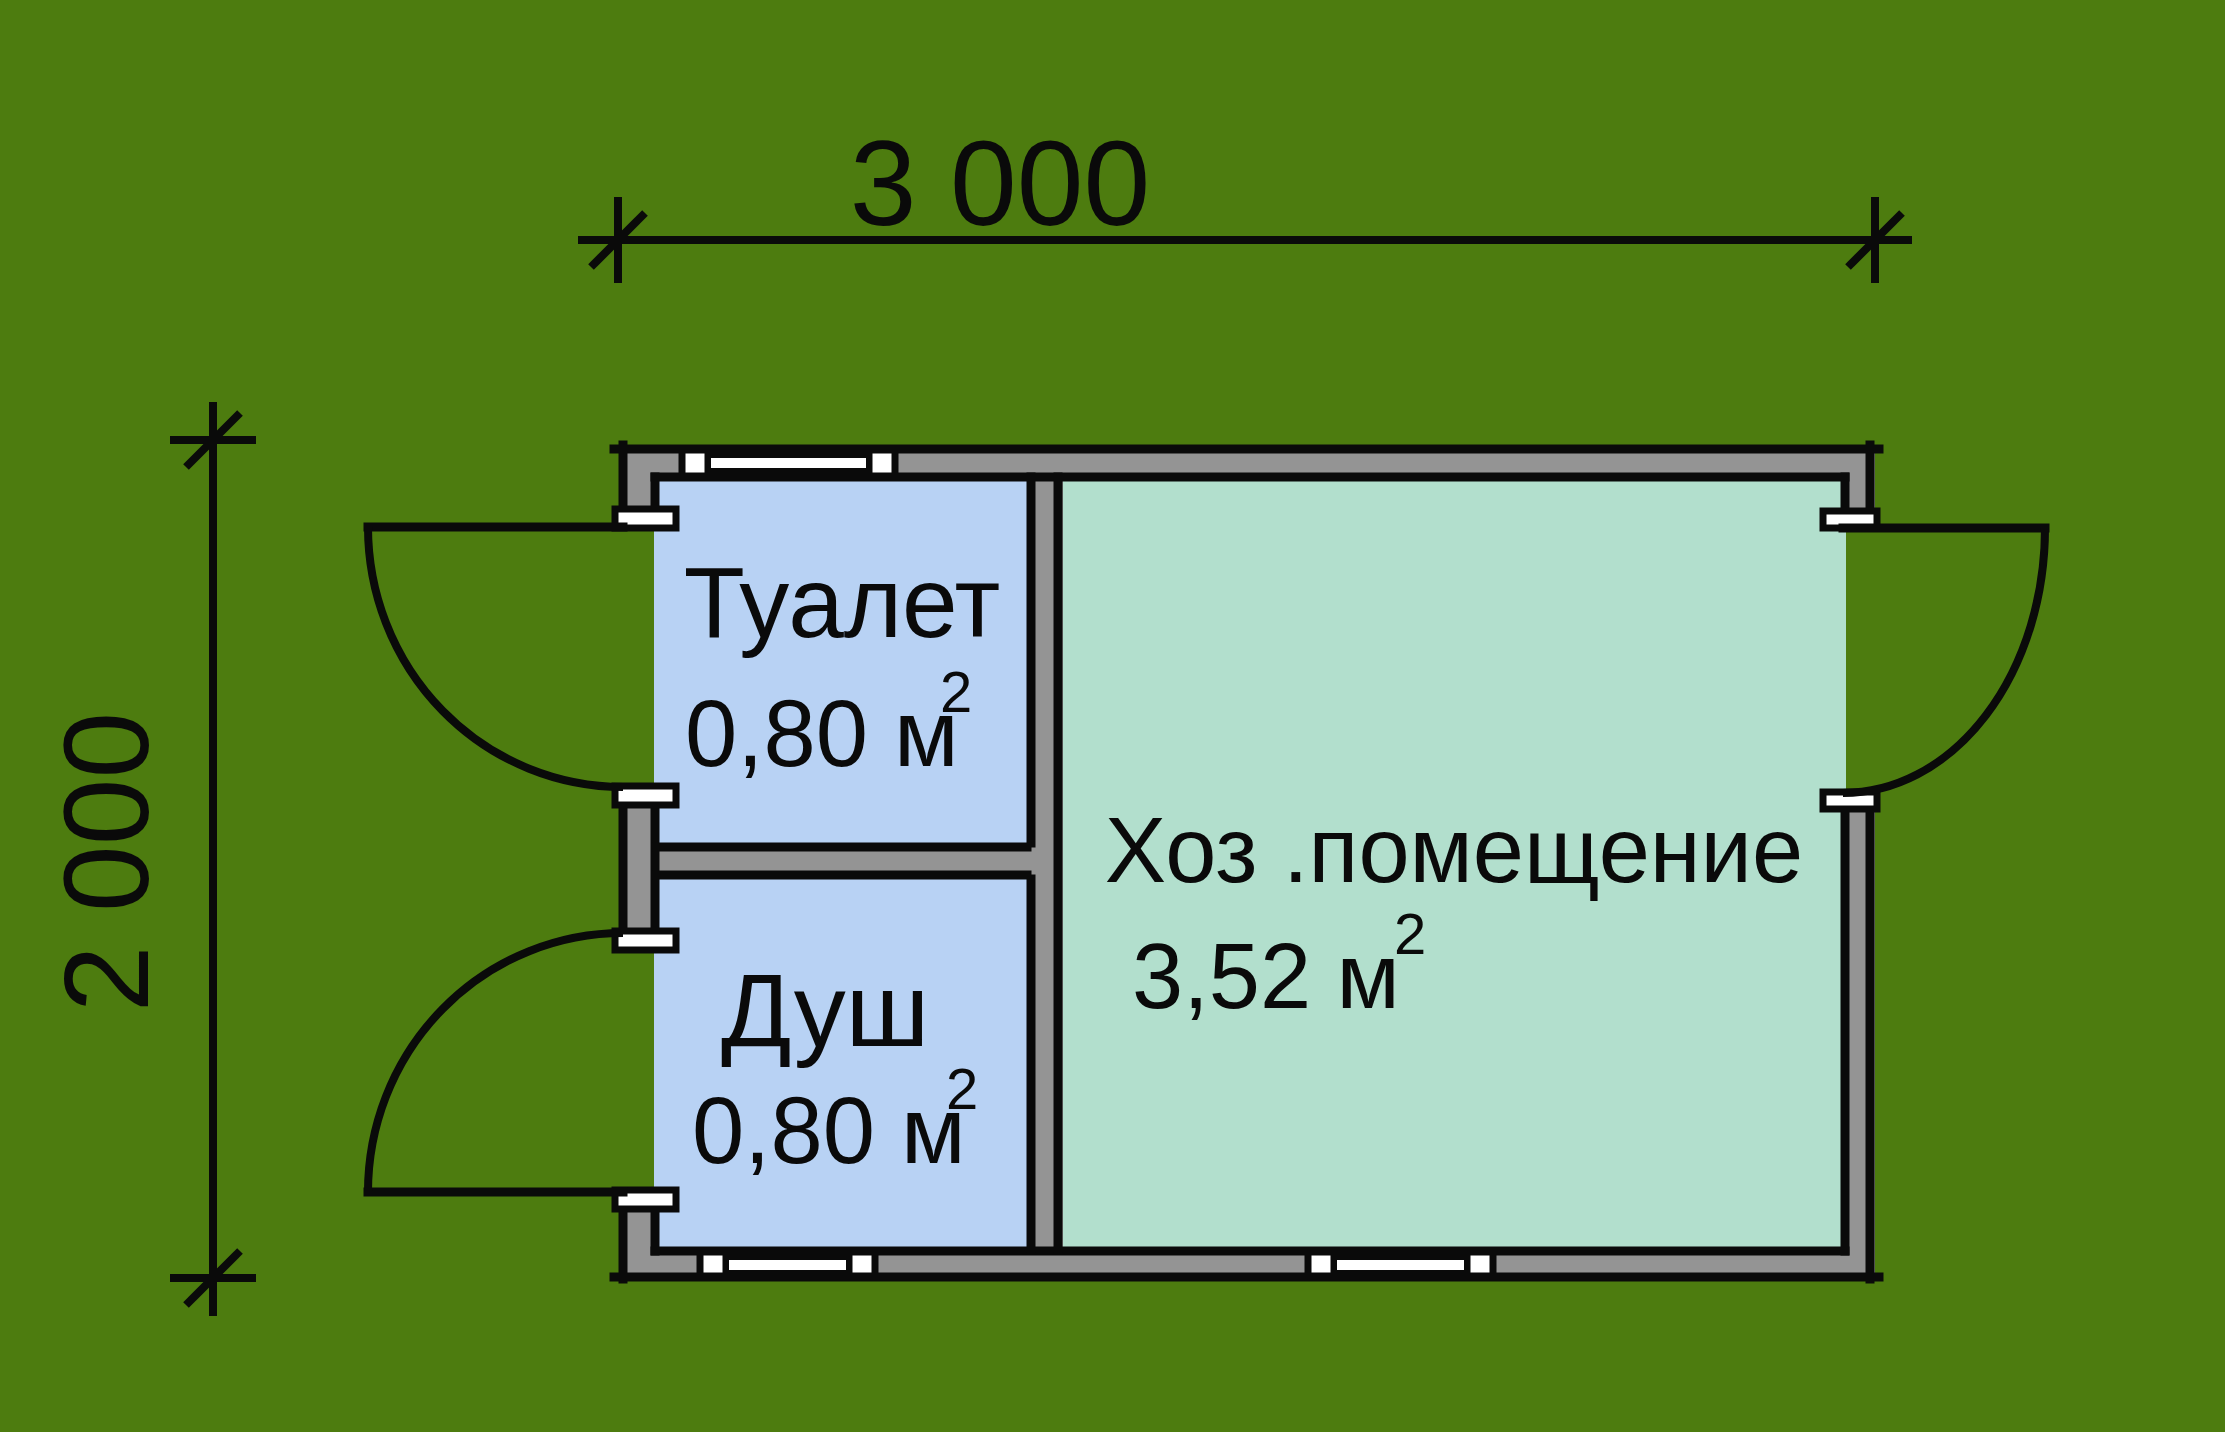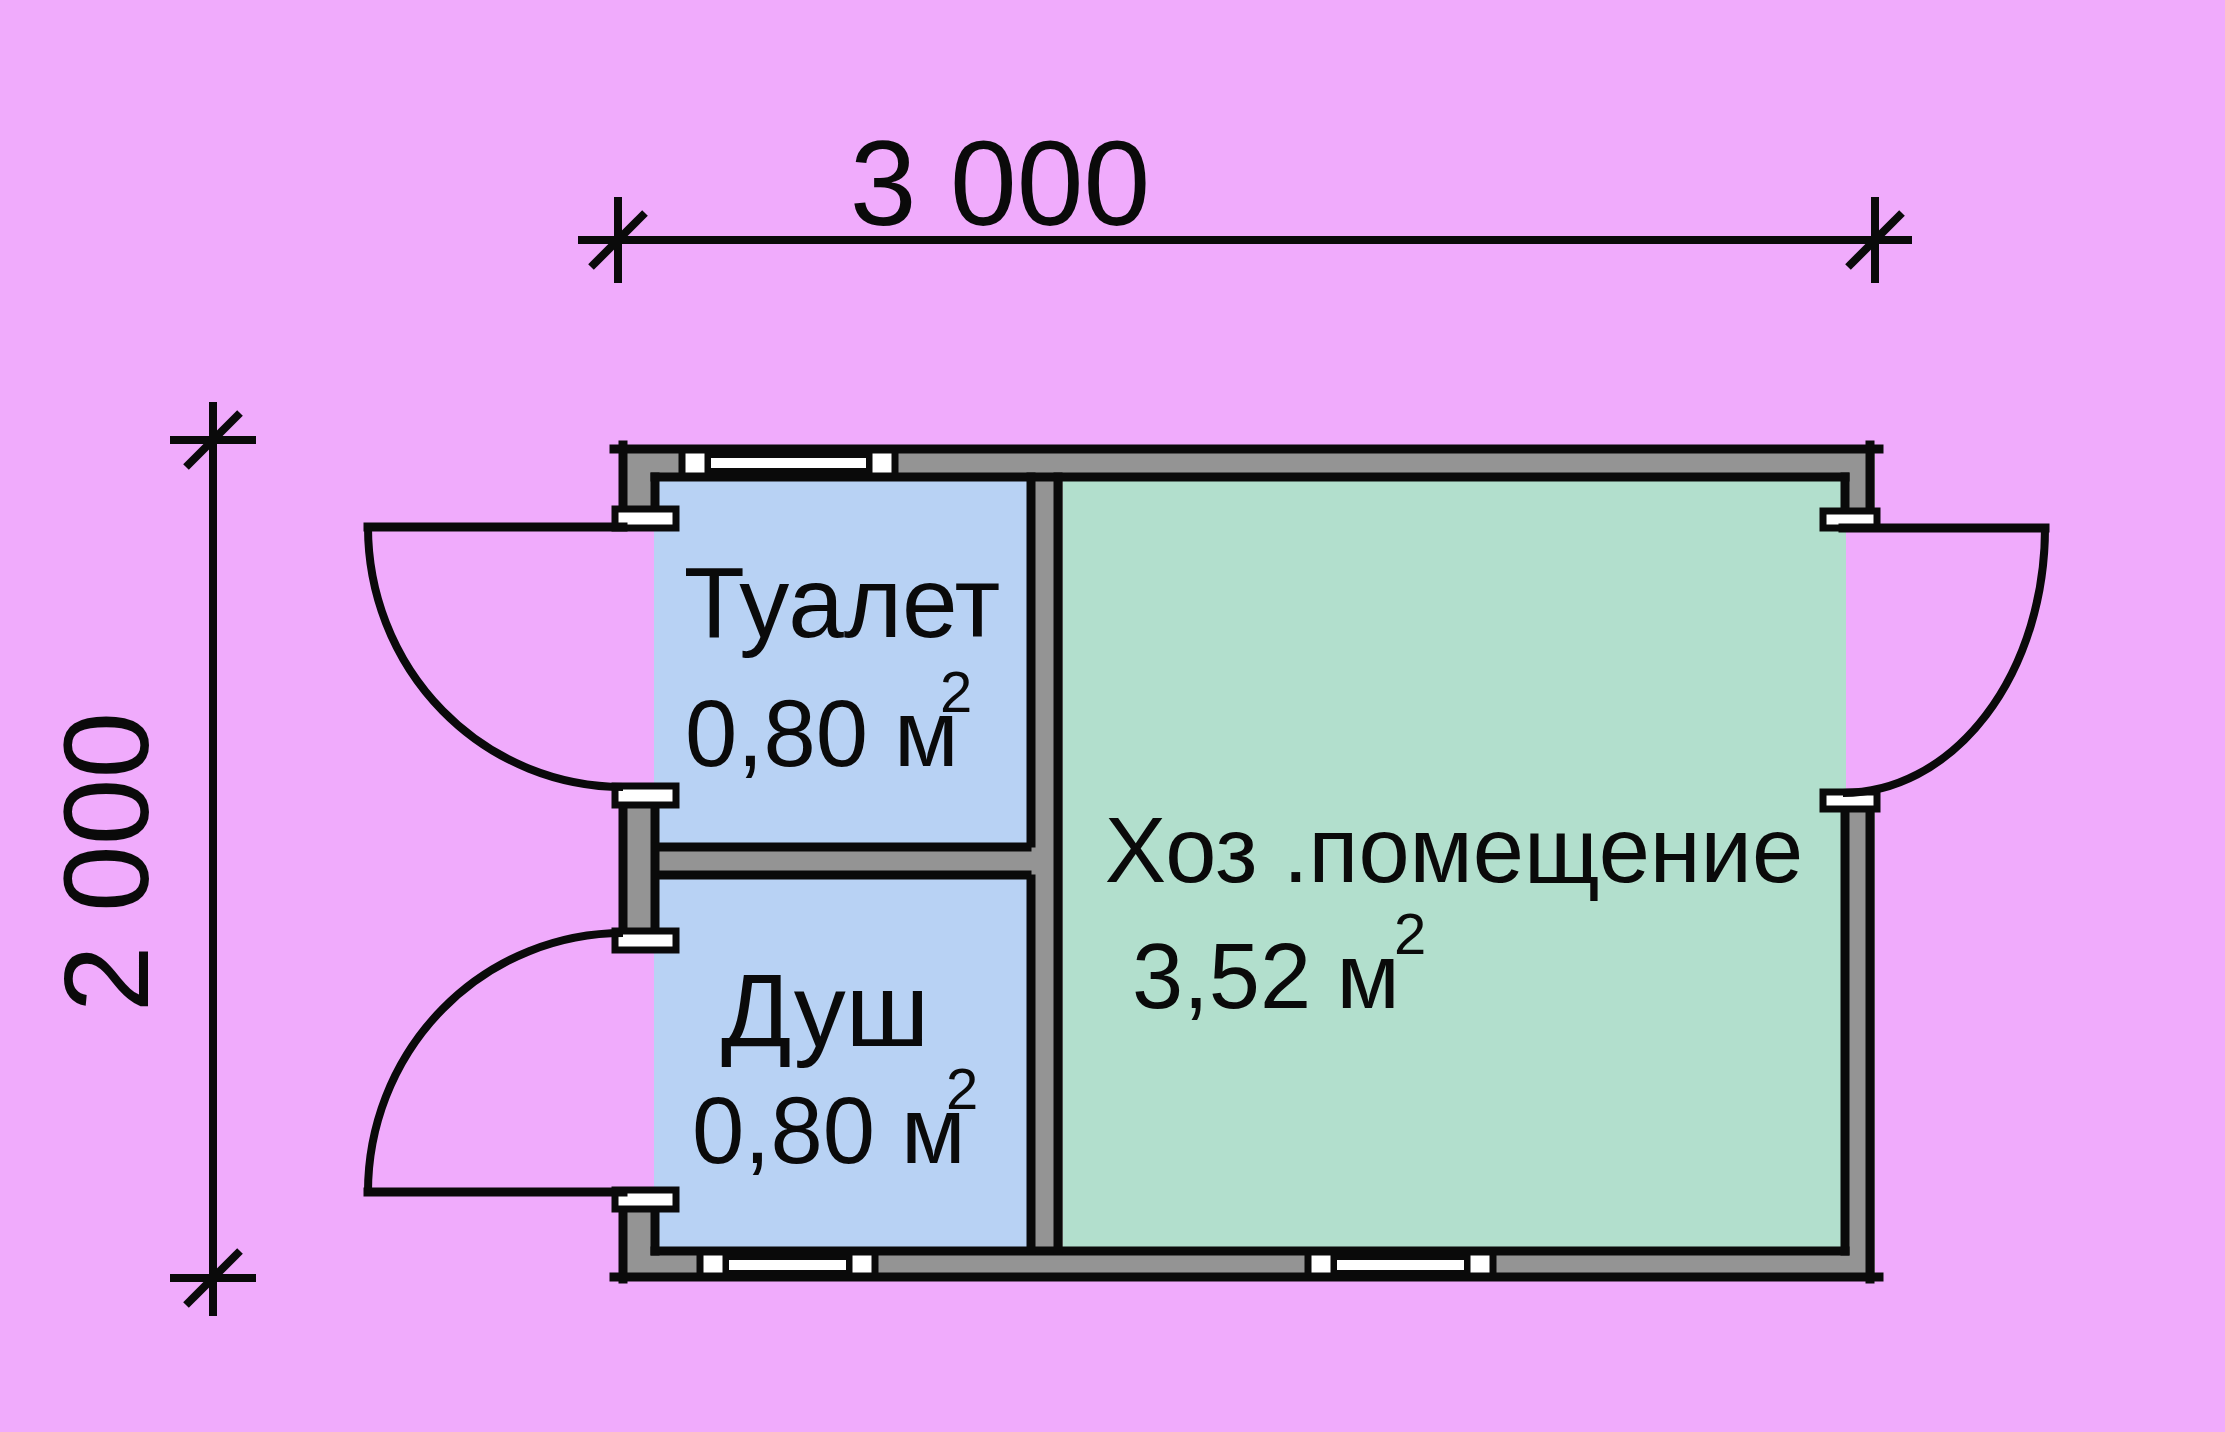--- a/index.html
+++ b/index.html
@@ -7,21 +7,21 @@
     padding: 0;
     background: #ffffff;
     width: 2225px;
     height: 1432px;
     overflow: hidden;
   }
   .plan-wrap {
     position: relative;
     width: 2225px;
     height: 1432px;
-    background: #f0abfc;
+    background: #4d7c0f;
   }
   svg text {
     font-family: "Liberation Sans", sans-serif;
     fill: #0a0a0a;
   }
   .room-label   { font-size: 100px; }
   .room-label-big { font-size: 104px; }
   .area-label   { font-size: 94px; }
   .area-sup     { font-size: 58px; }
   .utility-name { font-size: 92px; }

